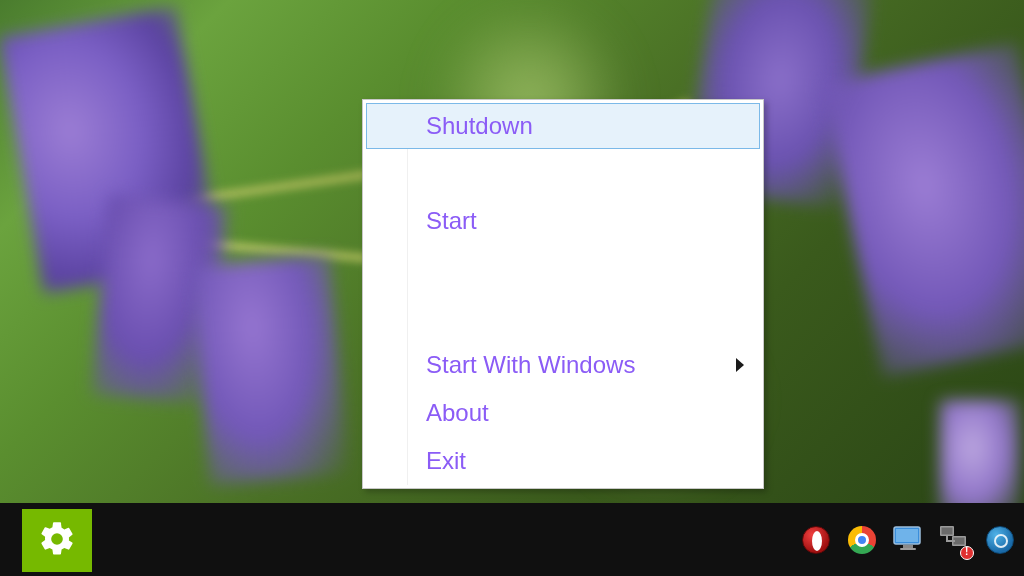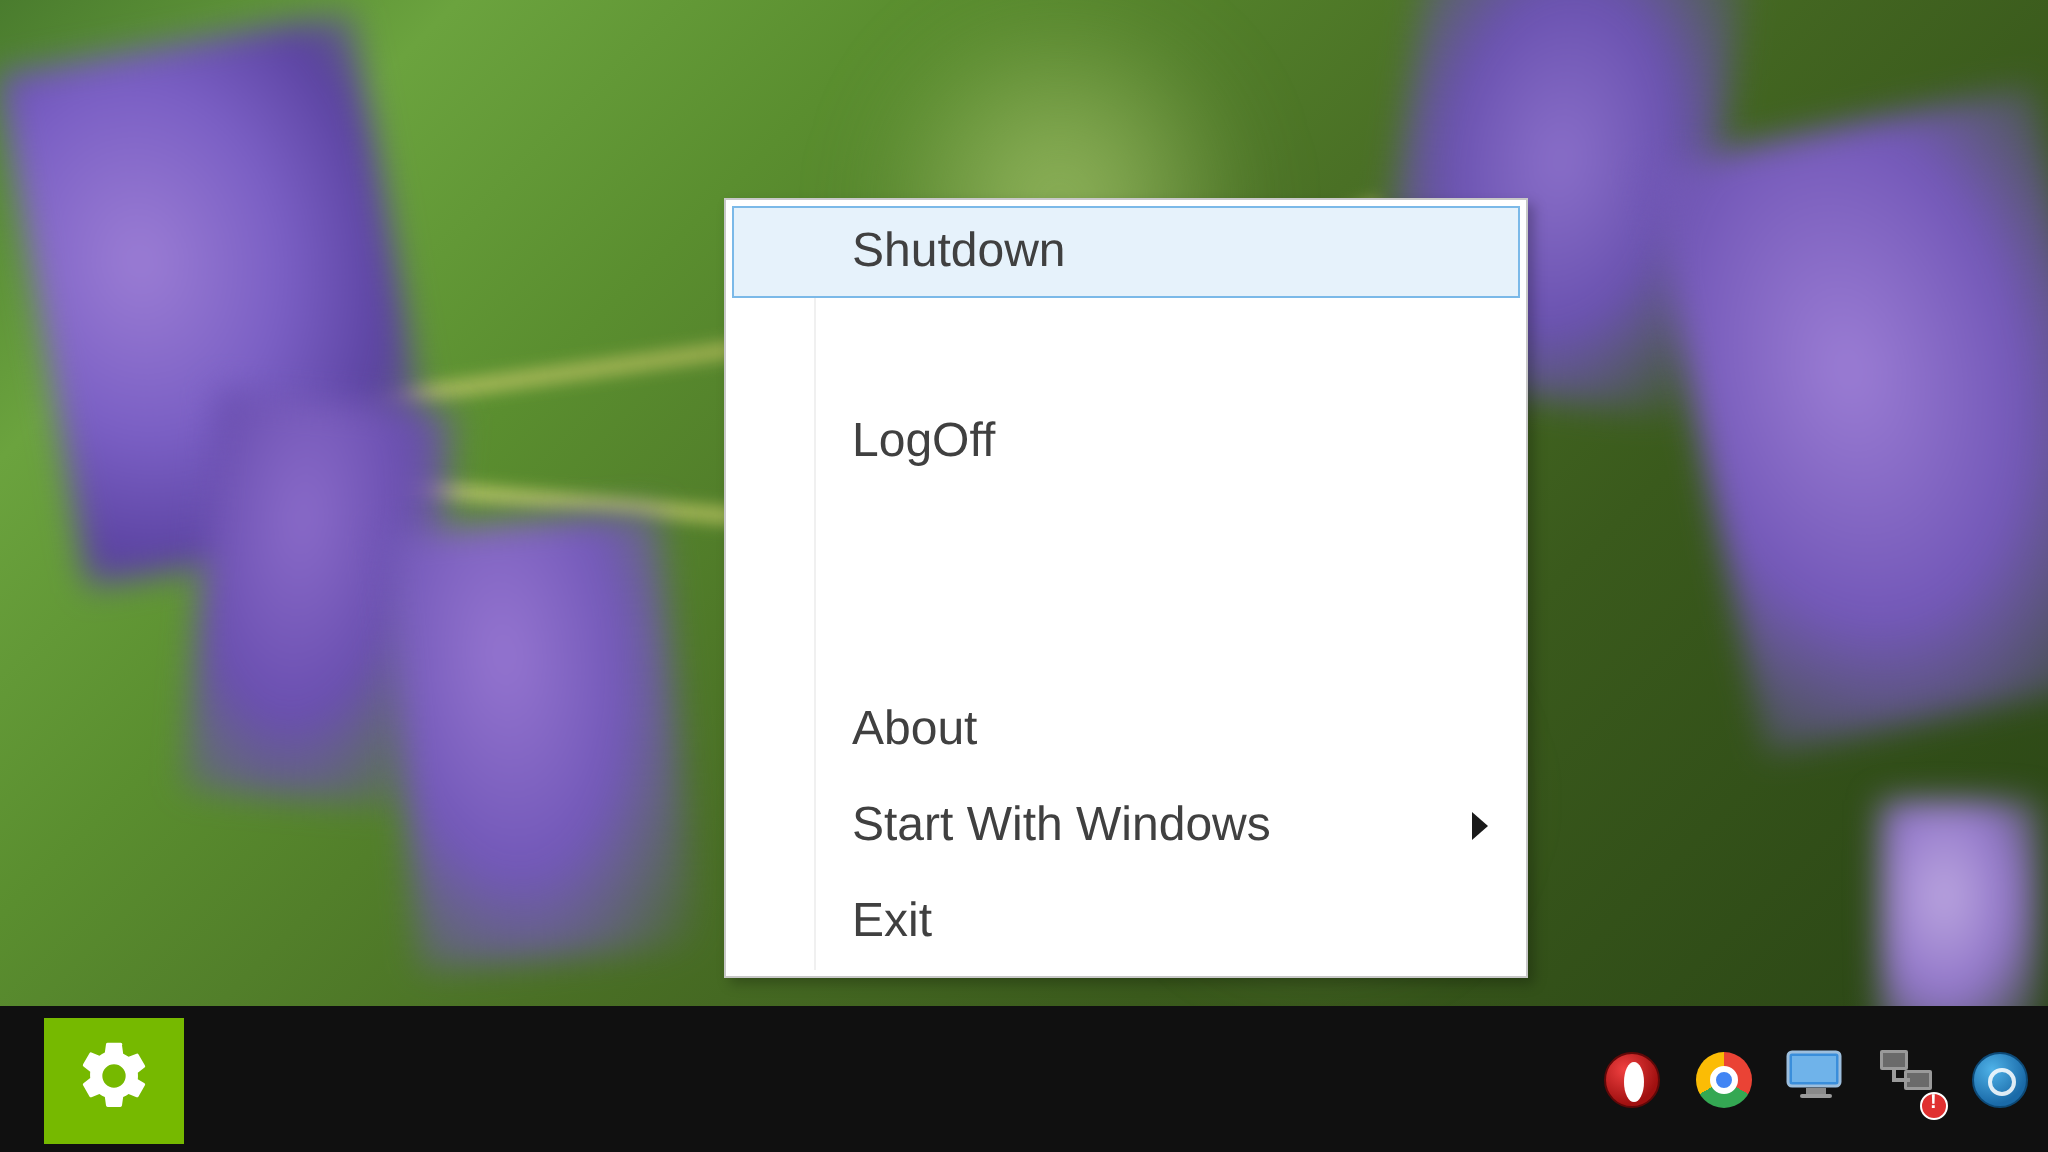--- a/index.html
+++ b/index.html
@@ -100,21 +100,21 @@
     }
     .menu-icon-gutter {
       width: 42px;
       height: 100%;
       flex-shrink: 0;
       border-right: 1px solid #f0f0f0;
     }
     .menu-label {
       padding-left: 18px;
       font-size: 24px;
-      color: #404040;
+      color: #8b5cf6;
       flex: 1;
     }
     .menu-item.highlighted {
       background: #e6f2fb;
       border: 1px solid #7bb9e8;
       height: 46px;
     }
     .menu-item.highlighted .menu-icon-gutter {
       width: 41px;
       border-right: 1px solid transparent;
@@ -258,36 +258,36 @@
 <div class="context-menu">
   <div class="menu-item highlighted">
     <div class="menu-icon-gutter"></div>
     <span class="menu-label">Shutdown</span>
   </div>
   <div class="menu-item">
     <div class="menu-icon-gutter"></div>
   </div>
   <div class="menu-item">
     <div class="menu-icon-gutter"></div>
-    <span class="menu-label">LogOff</span>
-  </div>
-  <div class="menu-item">
-    <div class="menu-icon-gutter"></div>
-  </div>
-  <div class="menu-item">
-    <div class="menu-icon-gutter"></div>
-  </div>
-  <div class="menu-item">
-    <div class="menu-icon-gutter"></div>
-    <span class="menu-label">About</span>
+    <span class="menu-label">Start</span>
+  </div>
+  <div class="menu-item">
+    <div class="menu-icon-gutter"></div>
+  </div>
+  <div class="menu-item">
+    <div class="menu-icon-gutter"></div>
   </div>
   <div class="menu-item">
     <div class="menu-icon-gutter"></div>
     <span class="menu-label">Start With Windows</span>
     <span class="submenu-arrow"></span>
+  </div>
+  <div class="menu-item">
+    <div class="menu-icon-gutter"></div>
+    <span class="menu-label">About</span>
   </div>
   <div class="menu-item">
     <div class="menu-icon-gutter"></div>
     <span class="menu-label">Exit</span>
   </div>
 </div>
 
 <div class="taskbar">
   <div class="start-tile">
     <span>

